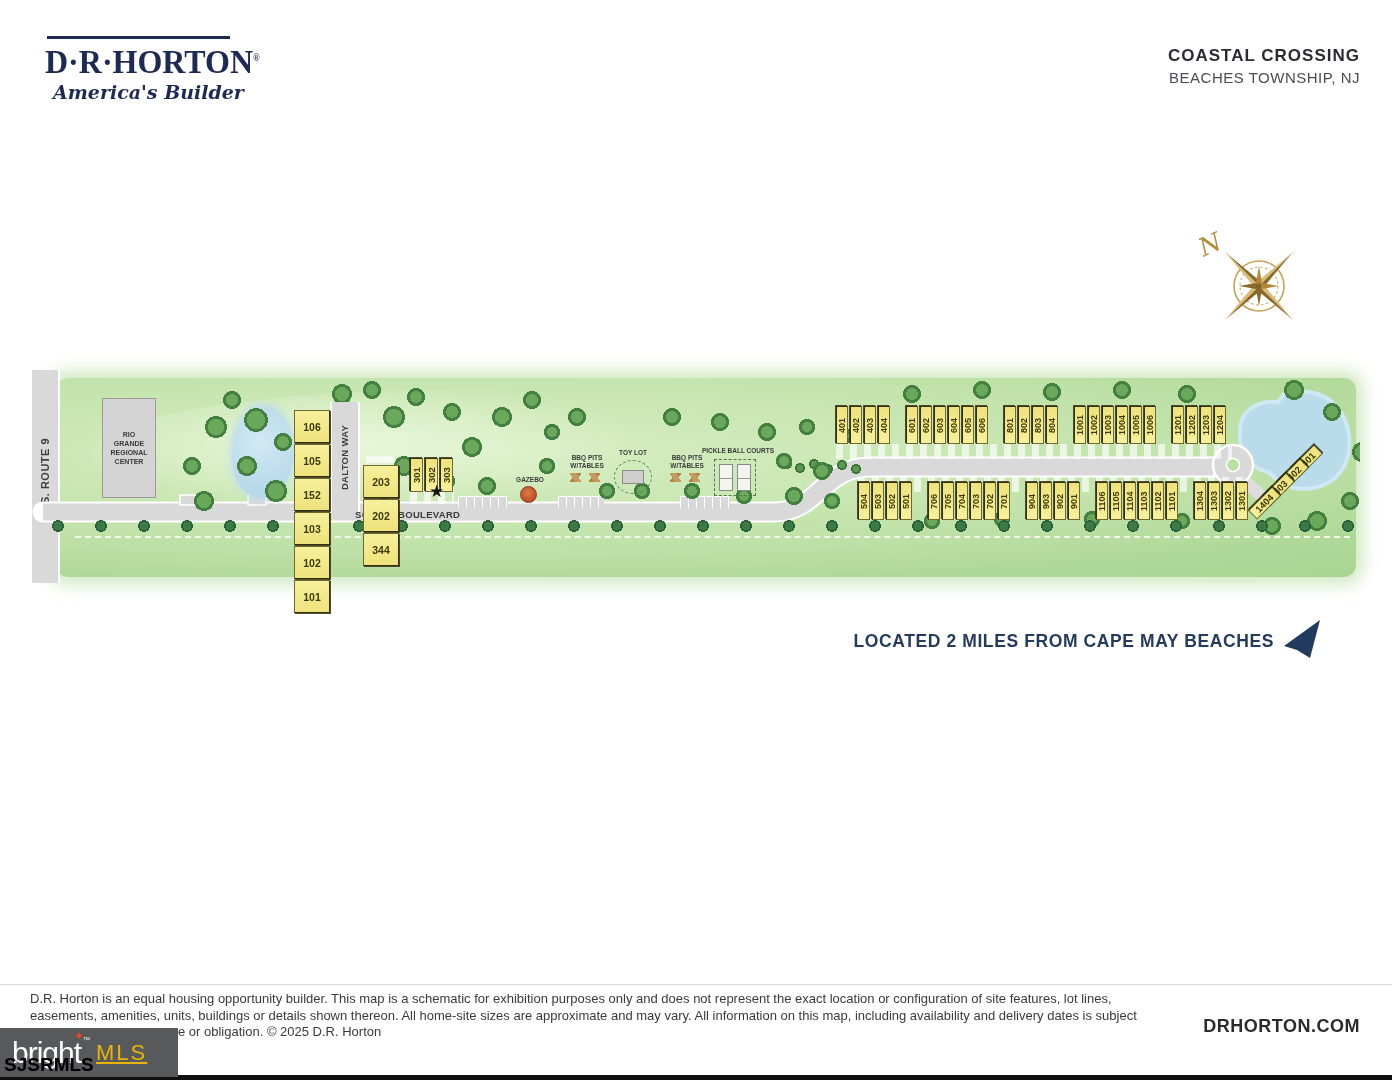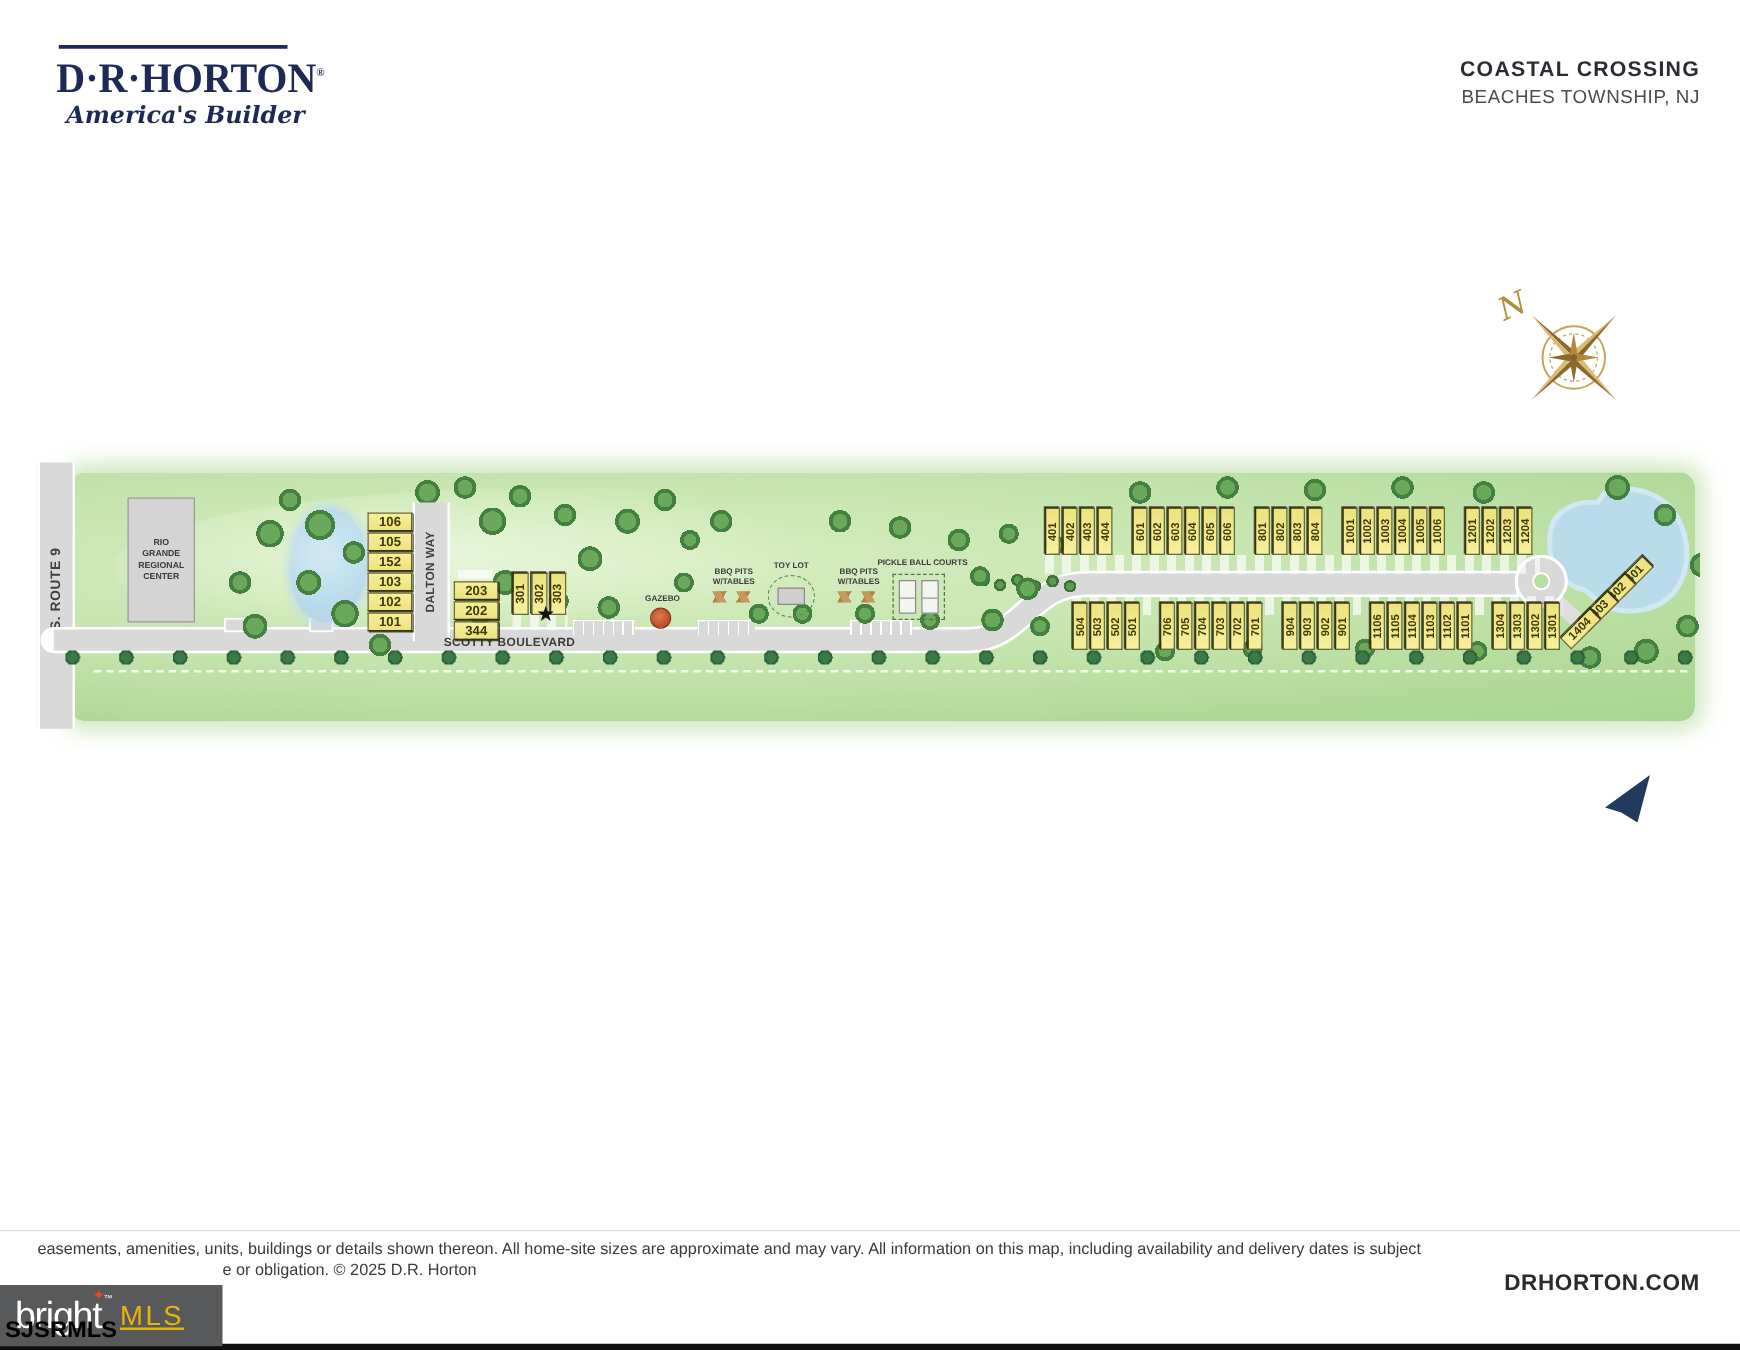--- a/index.html
+++ b/index.html
@@ -131,21 +131,21 @@
   .park3{left:650px;top:126px;width:50px;}
 
   
   .lot{box-sizing:border-box;background:linear-gradient(180deg,#f7f09c,#eee27c);
        border:1px solid #6e6930;border-right-color:#35310e;border-bottom-color:#35310e;
        box-shadow:1px 1px 0 rgba(53,49,14,.85);
        color:#3e3a05;font-weight:bold;display:flex;align-items:center;justify-content:center;}
   .lots-w,.lots-e{display:flex;flex-direction:column;gap:1px;}
   .lots-w{left:264px;top:40px;}
   .lots-e{left:333px;top:82px;margin-top:13px;}
-  .lots-w .lot,.lots-e .lot{width:36px;height:15px;font-size:10.5px;}
+  .lots-w .lot,.lots-e .lot{width:36px;height:33px;font-size:10.5px;}
   .lot.v{width:12px;height:38px;font-size:9px;writing-mode:vertical-rl;transform:rotate(180deg);
          padding:1px 0;}
   .lots-300{left:380px;top:88px;display:flex;gap:2px;}
   .lots-300 .lot{width:13px;height:34px;font-size:9.5px;writing-mode:vertical-rl;transform:rotate(180deg);}
   .lots-north{left:806px;top:36px;display:flex;}
   .lots-south{left:828px;top:112px;display:flex;}
   .lot-group{display:flex;gap:2px;margin-right:16px;}
   .lots-1400{left:1226px;top:76px;width:80px;height:86px;}
   .lots-1400 .lot{position:absolute;width:13px;height:34px;font-size:9.5px;
        writing-mode:vertical-rl;transform:rotate(225deg);}
@@ -395,27 +395,29 @@
     <span class="table"></span>
   </div>
   <div class="abs amen-label pickle-label">PICKLE BALL COURTS</div>
   <div class="abs pickle-rect">
     <span class="court"></span>
     <span class="court"></span>
   </div>
 </div>
 
 <div class="abs beach-note">
+  <span class="beach-text">LOCATED 2 MILES FROM CAPE MAY BEACHES</span>
   <svg width="38" height="42" viewBox="0 0 38 42">
     <polygon points="0,26 36,0 26,38 13,30" fill="#223a5e"></polygon>
   </svg>
 </div>
 
 <div class="abs footer-rule"></div>
 <div class="abs disclaimer">
+  <div>D.R. Horton is an equal housing opportunity builder. This map is a schematic for exhibition purposes only and does not represent the exact location or configuration of site features, lot lines,</div>
   <div>easements, amenities, units, buildings or details shown thereon. All home-site sizes are approximate and may vary. All information on this map, including availability and delivery dates is subject</div>
   <div class="l3">e or obligation. © 2025 D.R. Horton</div>
 </div>
 <a class="abs website" href="#">DRHORTON.COM</a>
 
 <div class="abs mls-box">
   <span class="mls-bright"><span>bright</span><span class="mls-spark">✦</span><span class="mls-tm">™</span></span>
   <span class="mls-mls">MLS</span>
 </div>
 <div class="abs sjsrmls">SJSRMLS</div>

